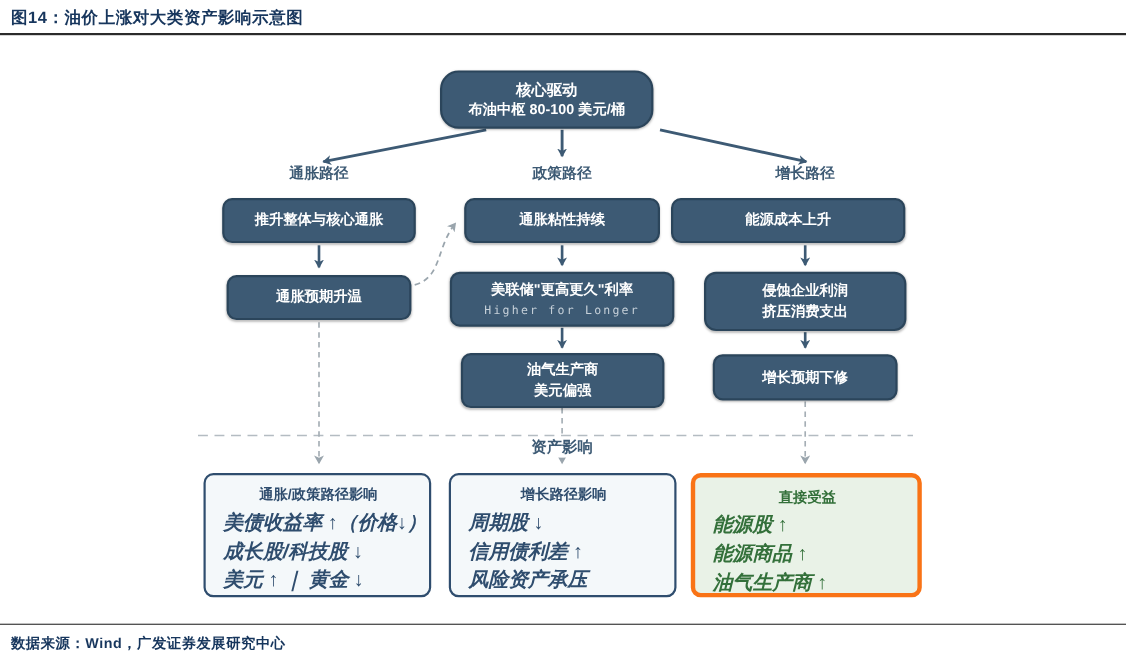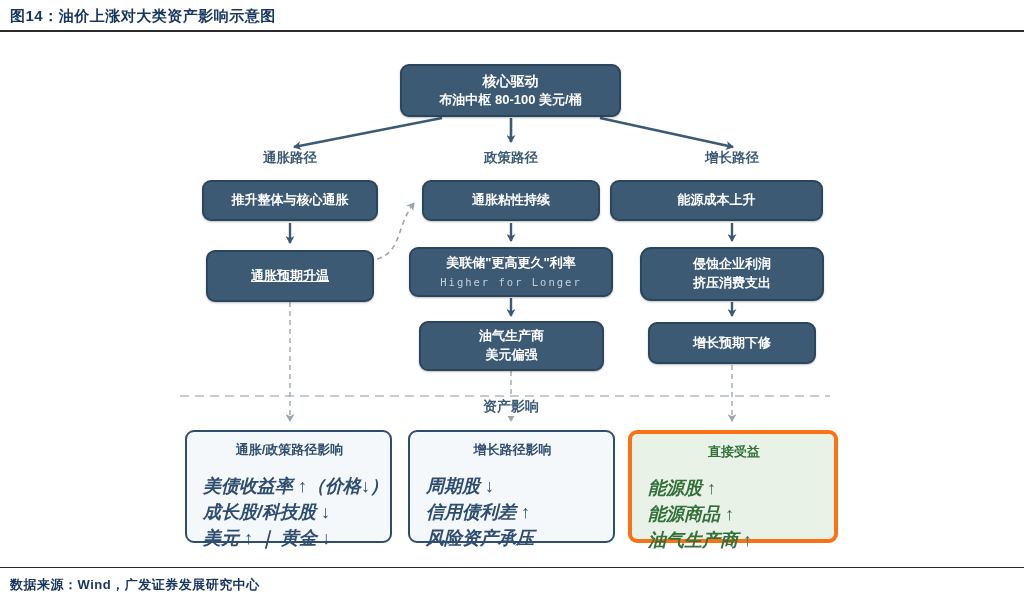--- a/index.html
+++ b/index.html
@@ -20,21 +20,21 @@
           box-shadow: 0 1px 2px rgba(0,0,0,0.25); }
   .nbox .sub-en { font-family: "DejaVu Sans Mono", monospace; font-size: 10.5px; font-weight: 400;
                   color: #C6D0D9; letter-spacing: 2px; margin-top: 2px; }
   .path-label { position: absolute; width: 120px; text-align: center; font-size: 13.5px; font-weight: 700; color: #3D5A74; }
   .section-label { position: absolute; left: 446px; top: 398px; width: 130px; text-align: center;
                    font-size: 14px; font-weight: 700; color: #3D5A74; background: #ffffff; }
 
   .impact-box { position: absolute; top: 430px; height: 113px; border-radius: 9px; padding: 9px 14px 8px 16px; }
   .impact-blue { background: #F4F8FA; border: 2px solid #2F4D6E; color: #2F4D6E; }
   .impact-green { background: #E9F2E7; border: 4px solid #f97316; color: #33703A; }
-  .impact-title { text-align: center; font-size: 13px; font-weight: 700; margin-bottom: 14px; }
+  .impact-title { text-align: center; font-size: 13px; font-weight: 700; margin-bottom: 3px; }
   .impact-item { font-size: 18px; font-weight: 600; line-height: 26px; white-space: nowrap; font-style: italic; }
 </style>
 </head>
 <body>
 
 <div id="stage">
 
   <div class="doc-title">图14：油价上涨对大类资产影响示意图</div>
   <div class="rule-top"></div>
 
@@ -61,33 +61,33 @@
     <path d="M377,259 C402,252 396,226 414,203" stroke="#9AA5AD" stroke-width="1.6" stroke-dasharray="5 4" fill="none" marker-end="url(#ah-gray)"></path>
 
     <path d="M180,396 L830,396" stroke="#B4BCC2" stroke-width="1.4" stroke-dasharray="9 6" fill="none"></path>
 
     <path d="M290,293 L290,421" stroke="#A5AEB5" stroke-width="1.5" stroke-dasharray="5 4" fill="none" marker-end="url(#ah-gray)"></path>
     <path d="M511,371 L511,394" stroke="#A5AEB5" stroke-width="1.5" stroke-dasharray="5 4" fill="none"></path>
     <path d="M511,414 L511,421" stroke="#A5AEB5" stroke-width="1.5" stroke-dasharray="5 4" fill="none" marker-end="url(#ah-gray)"></path>
     <path d="M732,365 L732,421" stroke="#A5AEB5" stroke-width="1.5" stroke-dasharray="5 4" fill="none" marker-end="url(#ah-gray)"></path>
   </svg>
 
-  <div class="nbox" style="left:400px; top:64px; width:221px; height:53px;">
+  <div class="nbox" style="left:400px; top:64px; width:194px; height:53px;border-radius:17px;">
     <div style="font-size:14px;">核心驱动</div>
     <div style="font-size:13px;">布油中枢 80-100 美元/桶</div>
   </div>
 
   <div class="path-label" style="left:230px; top:149px;">通胀路径</div>
   <div class="path-label" style="left:451px; top:149px;">政策路径</div>
   <div class="path-label" style="left:672px; top:149px;">增长路径</div>
 
   <div class="nbox" style="left:202px; top:180px; width:176px; height:41px;">
     <div>推升整体与核心通胀</div>
   </div>
-  <div class="nbox" style="left:206px; top:250px; width:168px; height:52px;text-decoration:underline;">
+  <div class="nbox" style="left:206px; top:250px; width:168px; height:41px;">
     <div>通胀预期升温</div>
   </div>
 
   <div class="nbox" style="left:422px; top:180px; width:178px; height:41px;">
     <div>通胀粘性持续</div>
   </div>
   <div class="nbox" style="left:409px; top:247px; width:204px; height:50px;">
     <div>美联储"更高更久"利率</div>
     <div class="sub-en">Higher for Longer</div>
   </div>

